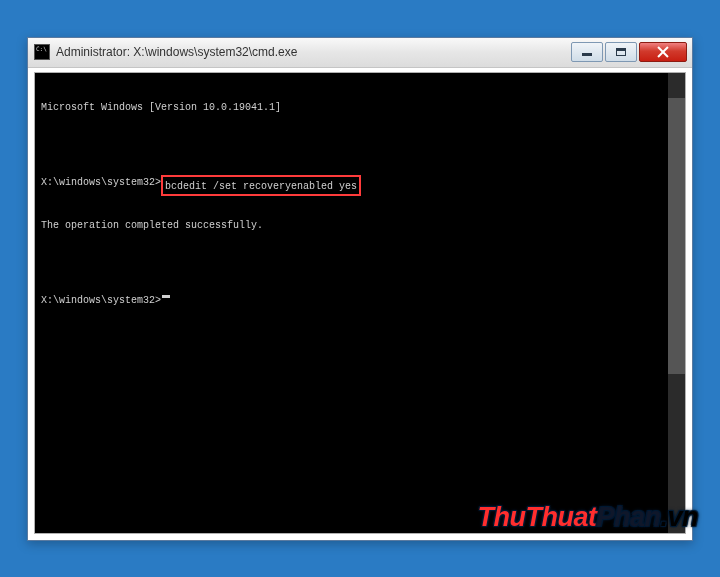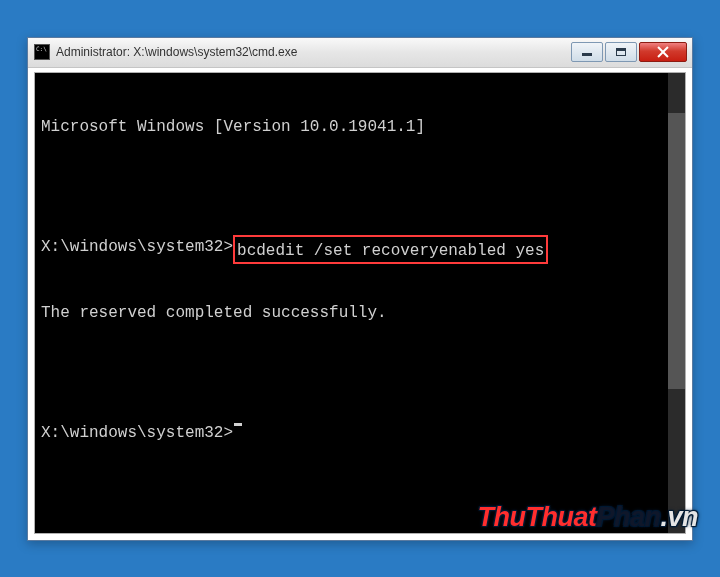--- a/index.html
+++ b/index.html
@@ -114,21 +114,21 @@
   .close-glyph::before { transform: rotate(45deg); }
   .close-glyph::after { transform: rotate(-45deg); }
 
   .client-area {
     flex: 1;
     background: #000;
     margin: 6px;
     margin-top: 4px;
     padding: 4px 6px 4px 6px;
     font-family: "Consolas", "Courier New", monospace;
-    font-size: 16px;
+    font-size: 10px;
     color: #d0d0d0;
     line-height: 1.25;
     white-space: pre;
     overflow: hidden;
     position: relative;
     border: 1px solid #b0b0b0;
   }
   .console-row {
     display: flex;
     flex-wrap: wrap;
@@ -172,21 +172,21 @@
     font-size: 27px;
     letter-spacing: -0.5px;
     pointer-events: none;
     display: flex;
     white-space: nowrap;
     text-shadow: 0 0 4px #001a33, 1px 1px 1px #001a33, -1px -1px 1px #001a33, 1px -1px 1px #001a33, -1px 1px 1px #001a33;
     text-align: right;
   }
   .wm-red { color: #ff2e2e; }
   .wm-blue { color: #0f172a; }
-  .wm-white { color: #e5e5e5; }
+  .wm-white { color: #000000; }
 </style>
 </head>
 <body>
 
 <div class="window">
 
   <div class="titlebar">
     <div class="app-icon"></div>
     <div class="title-text">Administrator: X:\windows\system32\cmd.exe</div>
     <div class="window-controls">
@@ -201,21 +201,21 @@
       </div>
     </div>
   </div>
 
   <div class="client-area">
     <div class="console-row"><span class="console-text">Microsoft Windows [Version 10.0.19041.1]</span></div>
     <div class="console-row"><span class="console-text"></span>&nbsp;</div>
     <div class="console-row">
       <span class="console-text">X:\windows\system32&gt;</span><span class="cmd-highlight"><span class="console-text">bcdedit /set recoveryenabled yes</span></span>
     </div>
-    <div class="console-row"><span class="console-text">The reserved completed successfully.</span></div>
+    <div class="console-row"><span class="console-text">The operation completed successfully.</span></div>
     <div class="console-row"><span class="console-text"></span>&nbsp;</div>
     <div class="console-row">
       <span class="console-text">X:\windows\system32&gt;</span><span class="cursor"></span>
     </div>
 
     <div class="scrollbar">
       <div class="scroll-thumb"></div>
     </div>
   </div>
 

